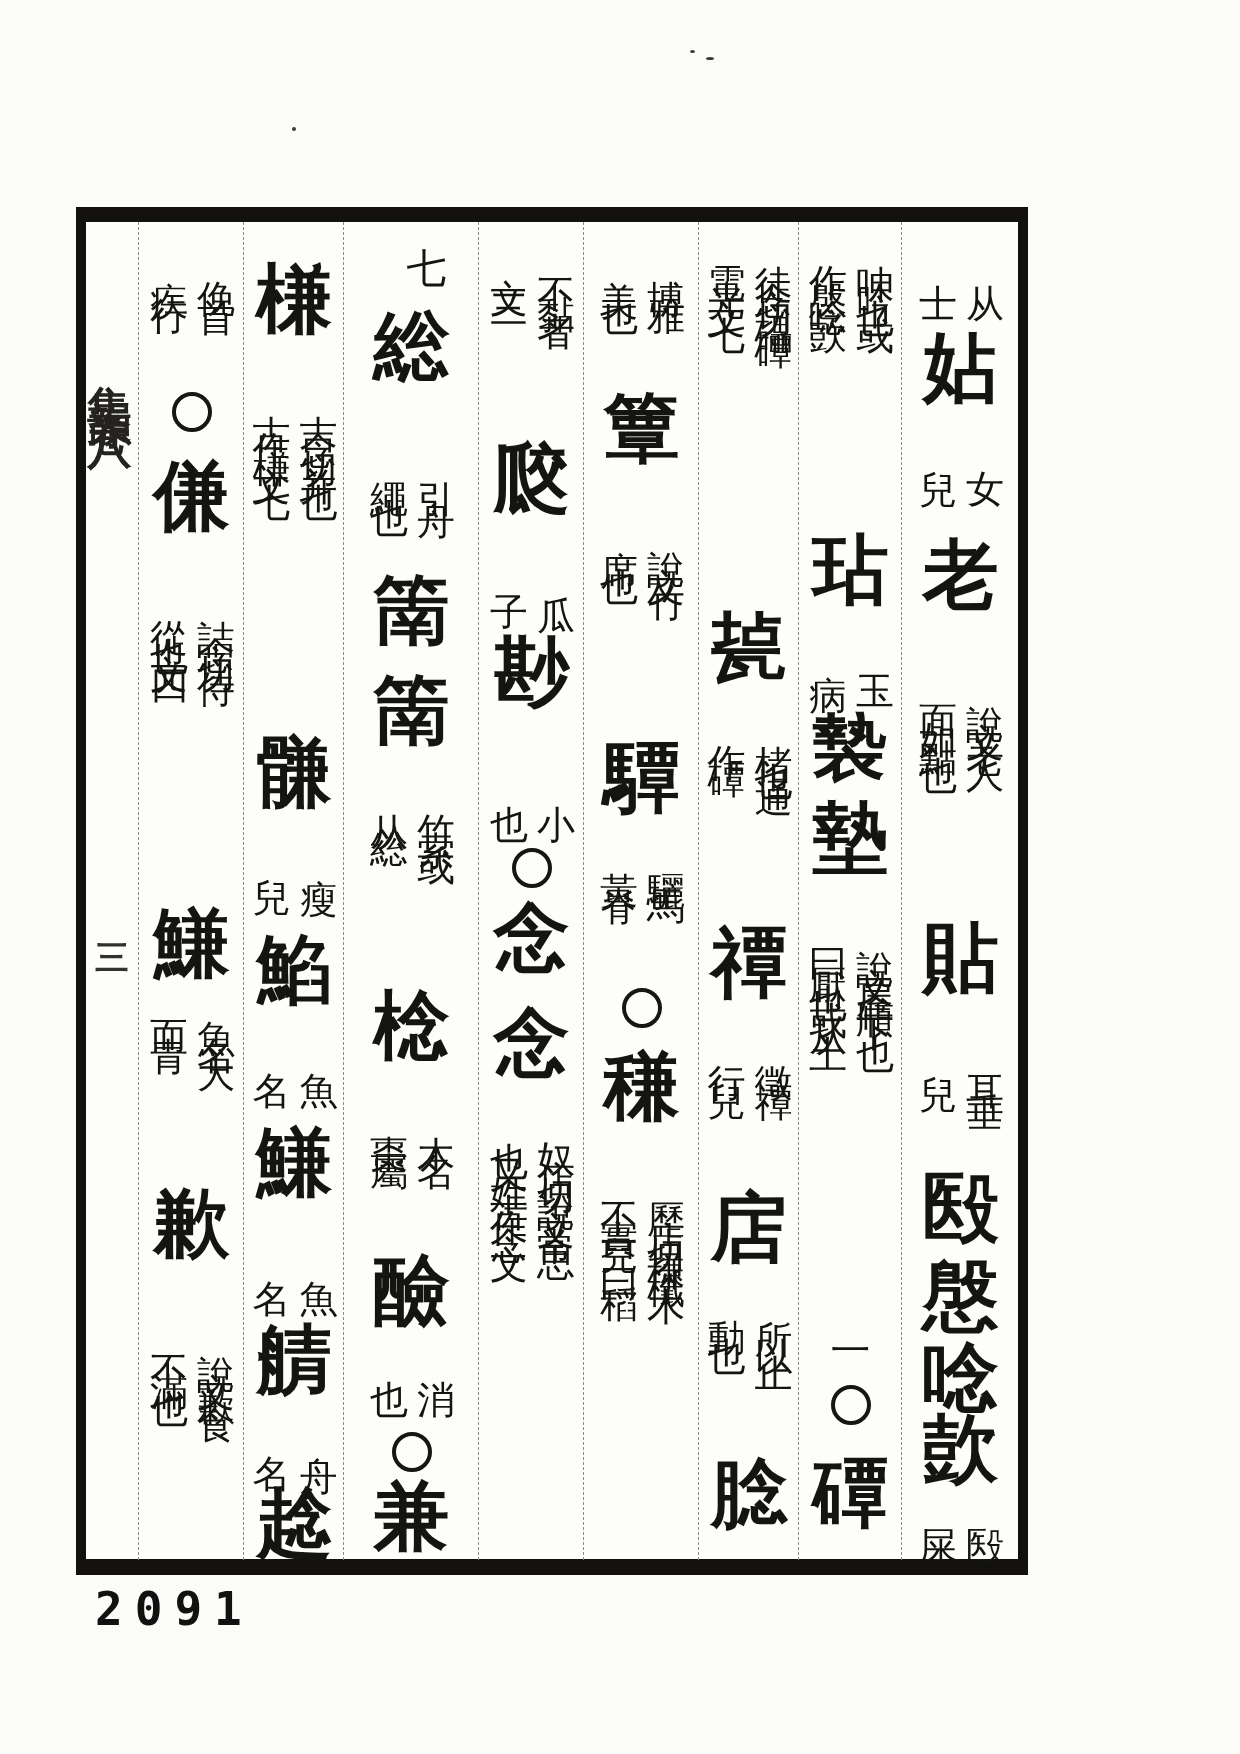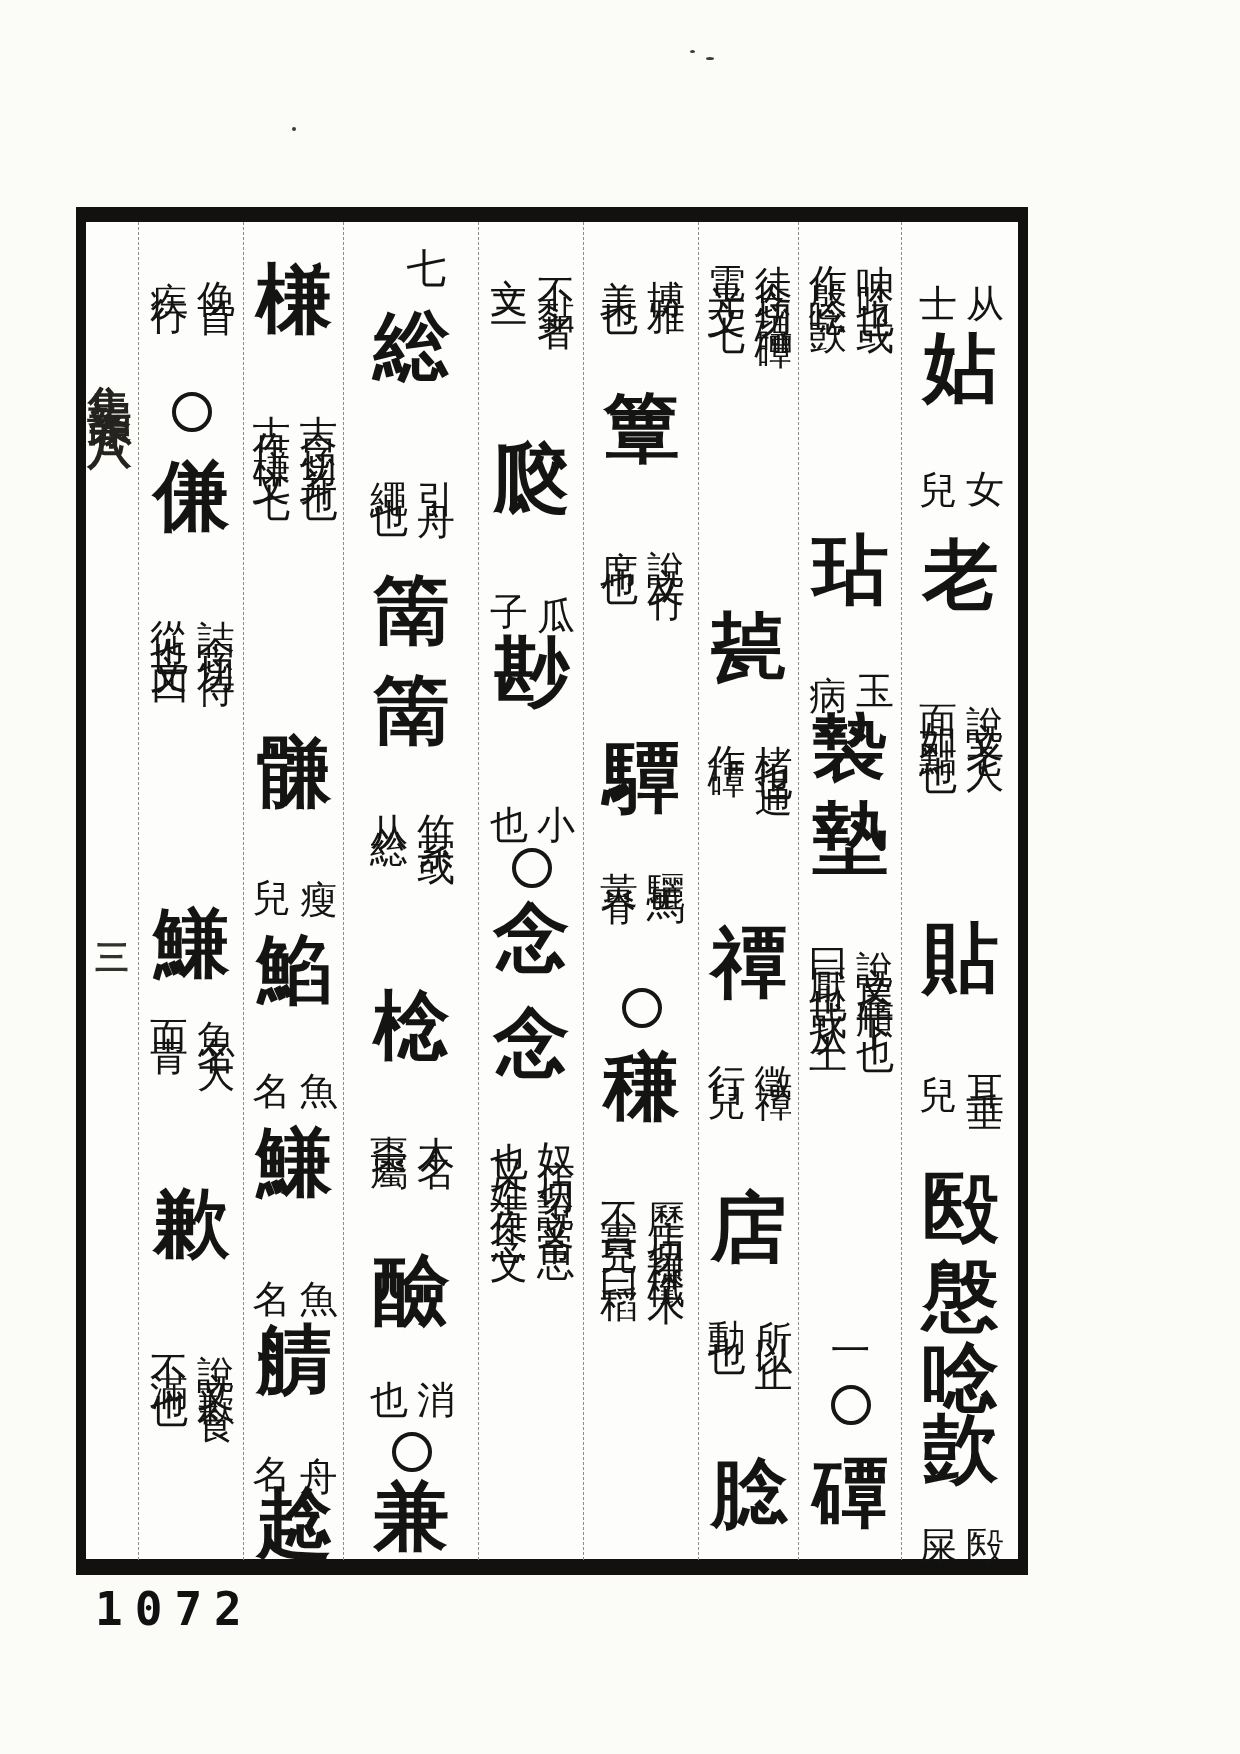--- a/index.html
+++ b/index.html
@@ -269,13 +269,13 @@
     </div>
   </div>
 
   <div class="col" style="left:0;width:52px;">
     <div class="titlestrip">集韻卷八</div>
     <div class="folio">三</div>
   </div>
 
 </div>
 
-<div class="pagenum">1072</div>
+<div class="pagenum">2091</div>
 
 </body></html>

